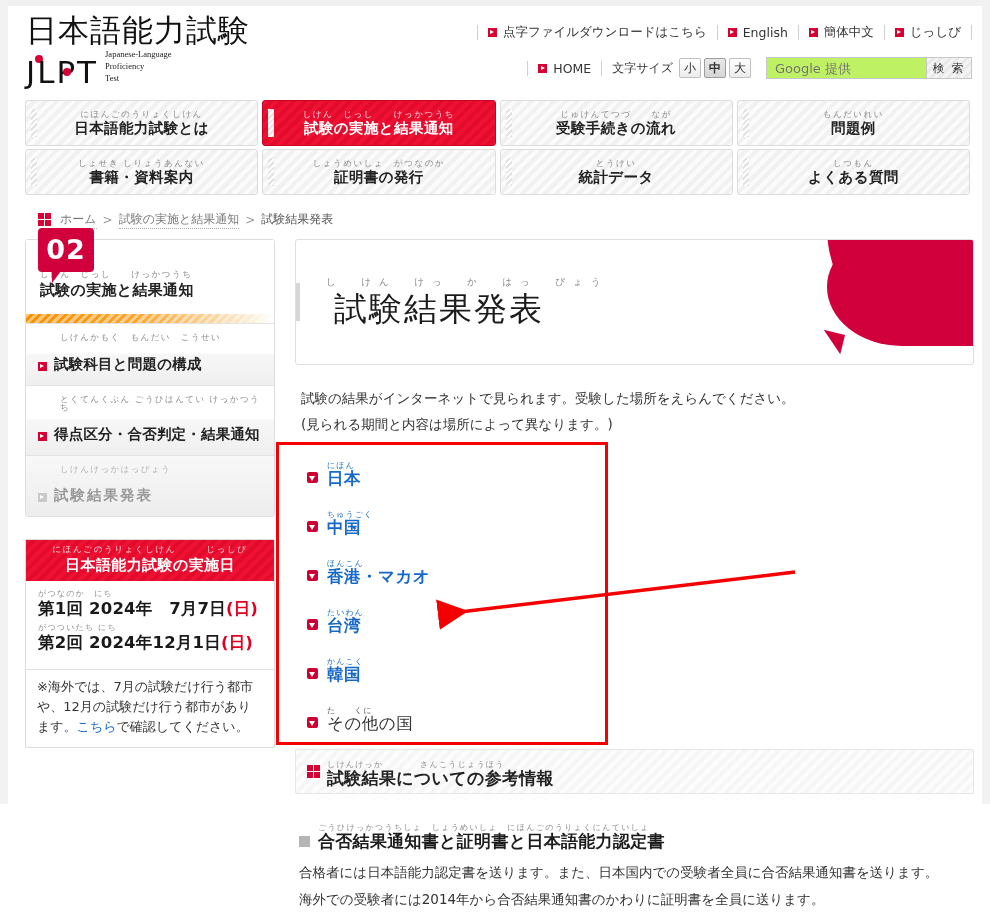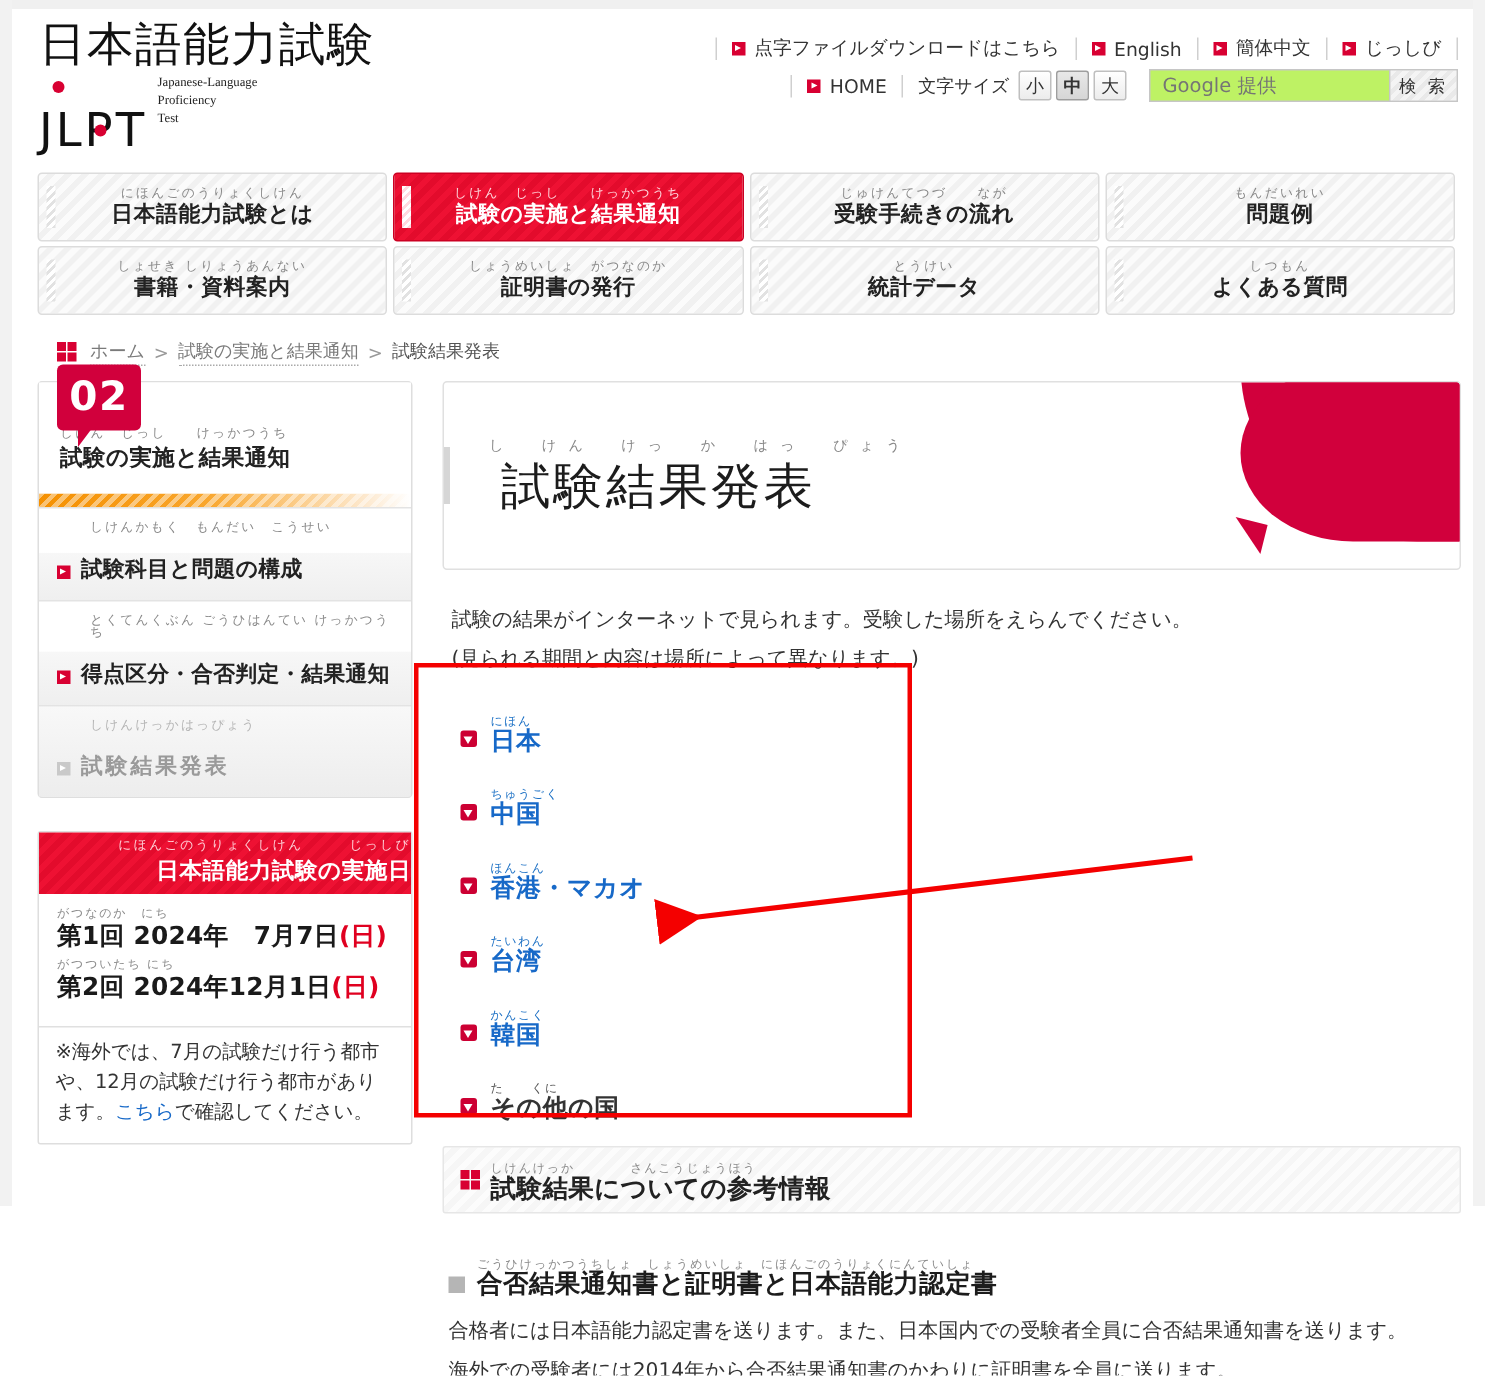--- a/index.html
+++ b/index.html
@@ -26,30 +26,30 @@
     font-family:"DejaVu Sans","Liberation Sans",sans-serif; font-weight:400;
     white-space:nowrap;
   }
   .logo-jp .dotbox { position:relative; display:inline-block; }
   .logo-row2 { display:flex; align-items:flex-end; margin-top:2px; }
   .logo-abbr { font-size:31px; letter-spacing:2px; color:#111; line-height:1; position:relative; }
   .logo-abbr .reddot {
     position:absolute; width:8px; height:8px; background:#d80032; border-radius:50%;
     left:37px; top:11px;
   }
-  .logo-sub { font-family:"Liberation Serif","DejaVu Serif",serif; font-size:8.5px; color:#222; line-height:1.38; margin-left:7px; margin-bottom:18px; }
+  .logo-sub { font-family:"Liberation Serif","DejaVu Serif",serif; font-size:8.5px; color:#222; line-height:1.38; margin-left:7px; margin-bottom:3px; }
 
   .logo-jp .jpdot {
     position:absolute; width:8px; height:8px; background:#d80032; border-radius:50%;
     left:9px; top:14px;
   }
 
   .header-right { flex:1; padding-top:6px; }
   .hrow { display:flex; justify-content:flex-end; align-items:center; height:24px; }
-  .hrow.r2 { margin-top:1px; }
+  .hrow.r2 { margin-top:12px; }
   .hlink { display:flex; align-items:center; color:#333; font-size:12.5px; white-space:nowrap; padding:0 10px; cursor:pointer; }
   .vsep { width:1px; height:15px; background:#cfcfcf; }
   .mk {
     width:9px; height:9px; background:#d80032; margin-right:6px; position:relative; flex:none;
   }
   .mk::after {
     content:""; position:absolute; left:2.5px; top:2.5px;
     border-left:4px solid #fff; border-top:2.5px solid transparent; border-bottom:2.5px solid transparent;
   }
   .fsize-label { font-size:12px; color:#333; margin:0 6px 0 10px; }
@@ -141,21 +141,21 @@
   }
   .sb-item.disabled { background:linear-gradient(#f8f8f8,#ededed); cursor:default; }
   .sb-item.disabled .lbl { color:#9a9a9a; letter-spacing:2px; }
   .sb-item.disabled .ruby { color:#b4b4b4; }
   .sb-item.disabled .mk2 { background:#c9c9c9; }
 
   
   .exam-card { margin-top:22px; border:1px solid #dedede; border-radius:2px; background:#fff; }
   .exam-head {
     background:repeating-linear-gradient(135deg,#ee1133 0 4px,#e30b2c 4px 8px);
-    color:#fff; text-align:right; padding:5px 0 6px 0;
+    color:#fff; text-align:center; padding:5px 0 6px 0;
   }
   .exam-head .ruby { font-size:8.5px; color:#ffd0d8; letter-spacing:1.6px; line-height:1; margin-bottom:2px; }
   .exam-head .ttl { font-size:15px; font-weight:bold; letter-spacing:0.4px; }
   .exam-body { padding:9px 10px 11px 12px; }
   .exam-line { margin-bottom:4px; }
   .exam-line .ruby { font-size:8px; color:#8a8a8a; letter-spacing:1.2px; line-height:1; display:block; }
   .exam-line .val { font-size:16.5px; font-weight:bold; color:#1a1a1a; letter-spacing:0.2px; }
   .exam-line .val .sun { color:#e00020; }
   .exam-note { border-top:1px solid #e0e0e0; padding:7px 10px 10px 11px; font-size:13px; line-height:1.55; color:#333; }
   .exam-note a { color:#1769c8; text-decoration:none; cursor:pointer; }
@@ -192,21 +192,21 @@
     width:11px; height:11px; background:#cc0033; border-radius:2px; position:relative; flex:none; margin:0 9px 4px 0;
   }
   .region-item .mk3::after {
     content:""; position:absolute; left:2.3px; top:3.3px;
     border-top:5px solid #fff; border-left:3px solid transparent; border-right:3px solid transparent;
   }
   .region-item .txtwrap { line-height:1; }
   .region-item .ruby { font-size:8px; color:#1a6fc4; letter-spacing:1px; display:block; margin-bottom:1px; }
   .region-item .ruby.gray { color:#555; }
   .region-item .name { font-size:16.5px; color:#1769c8; font-weight:bold; letter-spacing:0.5px; }
-  .region-item .name.plain { color:#333; font-weight:bold; }
+  .region-item .name.plain { color:#333; font-weight:normal; }
 
   .sec-ref {
     margin-top:12px; border:1px solid #e6e6e6; border-radius:2px; height:45px;
     background:repeating-linear-gradient(135deg,#fcfcfc 0 4px,#f6f6f6 4px 8px);
     display:flex; align-items:center; padding-left:11px;
   }
   .sec-ref .grid4 { margin-right:7px; }
   .sec-ref .ruby { font-size:8px; color:#8a8a8a; letter-spacing:1.2px; line-height:1; }
   .sec-ref .ttl { font-size:17px; font-weight:bold; color:#222; letter-spacing:0.3px; line-height:1.05; }
 

